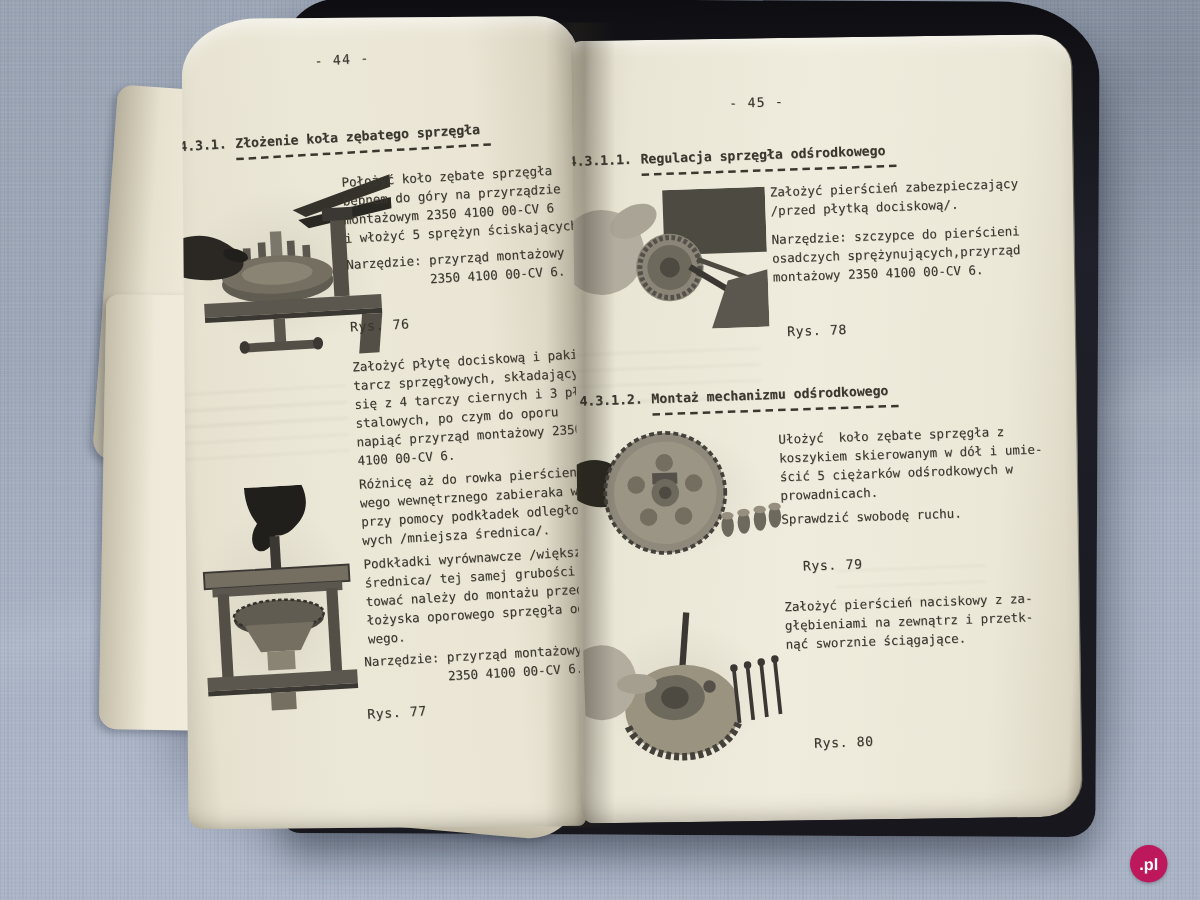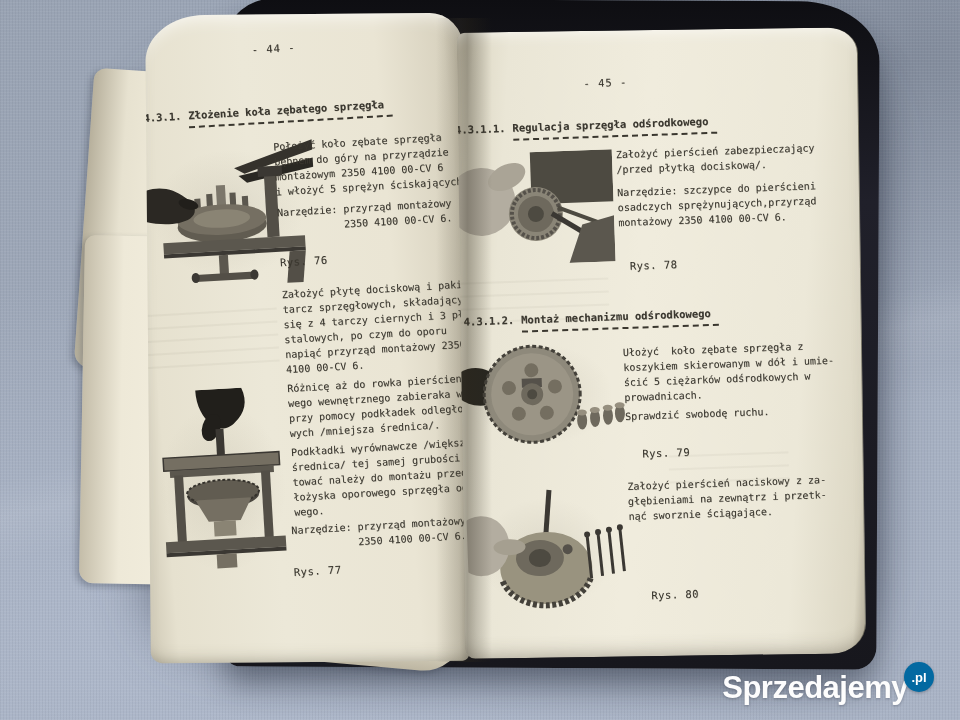--- a/index.html
+++ b/index.html
@@ -60,21 +60,21 @@
     background:repeating-linear-gradient(180deg, rgba(108,102,85,0.12) 0 2px, rgba(0,0,0,0) 2px 13px);}
   
   .figure{position:absolute;}
   .figure svg{display:block;width:100%;height:100%;}
   .photo-halo{background:radial-gradient(closest-side, rgba(125,118,100,0.14), rgba(0,0,0,0) 85%);}
   
   .watermark{position:absolute;right:26px;bottom:14px;display:flex;align-items:flex-start;
     font-family:"Liberation Sans",sans-serif;}
   .wm-text{color:#fdfdfd;font-weight:bold;font-size:31px;letter-spacing:-0.5px;
     text-shadow:0 1px 3px rgba(40,45,60,0.35);}
-  .wm-badge{width:30px;height:30px;border-radius:50%;background:#0369a1;margin-left:-4px;margin-top:-8px;
+  .wm-badge{width:30px;height:30px;border-radius:50%;background:#be185d;margin-left:-4px;margin-top:-8px;
     display:flex;align-items:center;justify-content:center;box-shadow:0 1px 3px rgba(40,45,60,0.35);}
   .wm-badge span{color:#fff;font-weight:bold;font-size:13px;}
 </style>
 </head>
 <body>
 
 <div class="scene">
   <div class="fabric"></div>
   <div class="book-shadow"></div>
 
@@ -264,18 +264,17 @@
       <div class="txt caption" style="left:188px;top:562px;">Rys. 80</div>
 
       <div class="ghost" style="left:6px;top:250px;width:150px;height:46px;"></div>
       <div class="ghost" style="left:210px;top:430px;width:120px;height:30px;"></div>
     </div>
   </div>
 
   <div class="gutter-shadow"></div>
 
   <div class="watermark">
-    <span class="wm-text">Sprzedajemy</span>
     <span class="wm-badge">
       <span>.pl</span>
     </span>
   </div>
 </div>
 
 </body></html>

